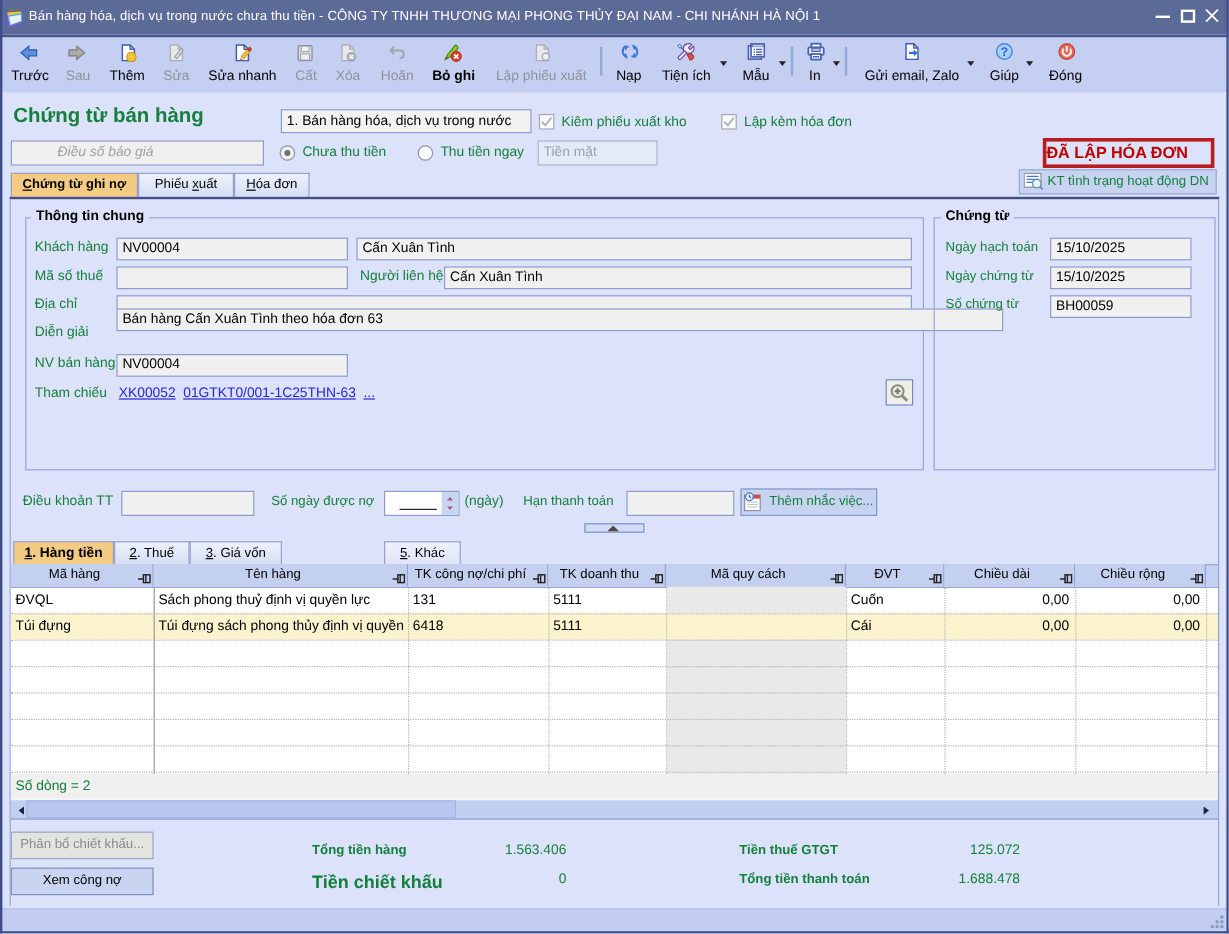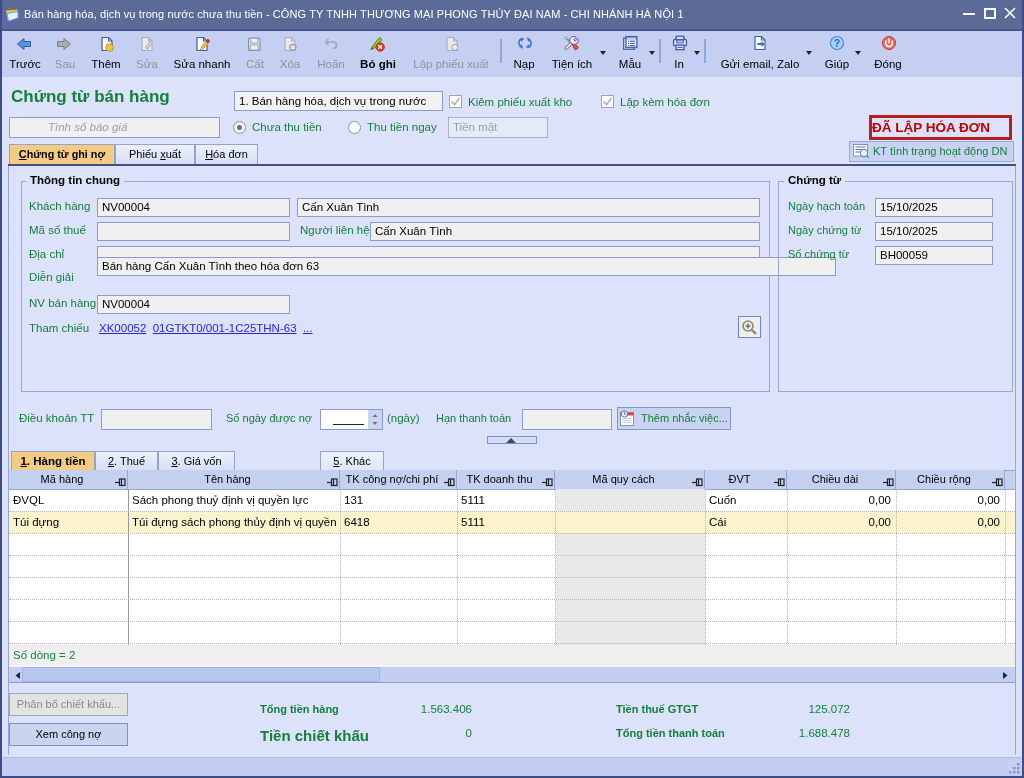--- a/index.html
+++ b/index.html
@@ -161,21 +161,21 @@
 <div class="ab" style="left:449px;top:95px;width:13px;height:13px;background:#FBFBFB;border:1px solid #9FA6B4"></div>
 <svg class="ab" style="left:449px;top:95px" width="13" height="13" viewBox="0 0 13 13">
     <path d="M2.5 6.5 L5.5 9.5 L10.5 3" fill="none" stroke="#AEB4BE" stroke-width="1.6"></path>
   </svg>
 <div class="lbl" style="left:468px;top:96px">Kiêm phiếu xuất kho</div>
 <div class="ab" style="left:601px;top:95px;width:13px;height:13px;background:#FBFBFB;border:1px solid #9FA6B4"></div>
 <svg class="ab" style="left:601px;top:95px" width="13" height="13" viewBox="0 0 13 13">
     <path d="M2.5 6.5 L5.5 9.5 L10.5 3" fill="none" stroke="#AEB4BE" stroke-width="1.6"></path>
   </svg>
 <div class="lbl" style="left:620px;top:96px">Lập kèm hóa đơn</div>
-<div class="inp" style="left:9px;top:117px;width:211px;height:21px;line-height:19px;color:#9CA0A8;font-style:italic;padding-left:38px">Tình số báo giá</div>
+<div class="inp" style="left:9px;top:117px;width:211px;height:21px;line-height:19px;color:#9CA0A8;font-style:italic;padding-left:38px">Điều số báo giá</div>
 <div class="ab" style="left:233px;top:121px;width:13px;height:13px;border-radius:50%;background:#F2F2F2;border:1px solid #8C93A2"></div>
 <div class="ab" style="left:237px;top:125px;width:5px;height:5px;border-radius:50%;background:#6E6E6E"></div>
 <div class="lbl" style="left:252px;top:121px">Chưa thu tiền</div>
 <div class="ab" style="left:348px;top:121px;width:13px;height:13px;border-radius:50%;background:#FFFFFF;border:1px solid #8C93A2"></div>
 <div class="lbl" style="left:367px;top:121px">Thu tiền ngay</div>
 <div class="inp" style="left:448px;top:117px;width:100px;height:21px;line-height:19px;background:#E4EAF8;border-color:#A8B2CC;color:#9CA0A8">Tiền mặt</div>
 <div class="ab" style="left:869px;top:115px;width:143px;height:25px;border:3px solid #B81E1E;color:#C00000;font-weight:bold;font-size:13.5px;line-height:19px;white-space:nowrap">ĐÃ LẬP HÓA ĐƠN</div>
 <div class="tab tabact" style="left:9px;top:144px;width:106px;height:20px;line-height:19px;font-size:10.8px"><u class="ac">C</u>hứng từ ghi nợ</div>
 <div class="tab" style="left:115px;top:144px;width:80px;height:20px;line-height:19px">Phiếu <u class="ac">x</u>uất</div>
 <div class="tab" style="left:195px;top:144px;width:63px;height:20px;line-height:19px"><u class="ac">H</u>óa đơn</div>

